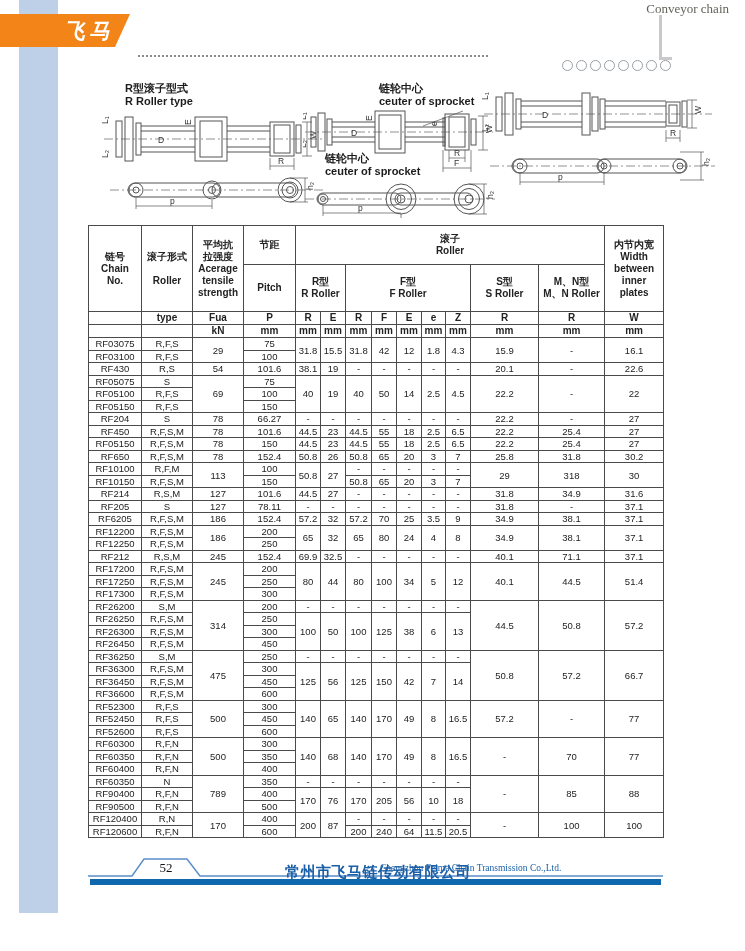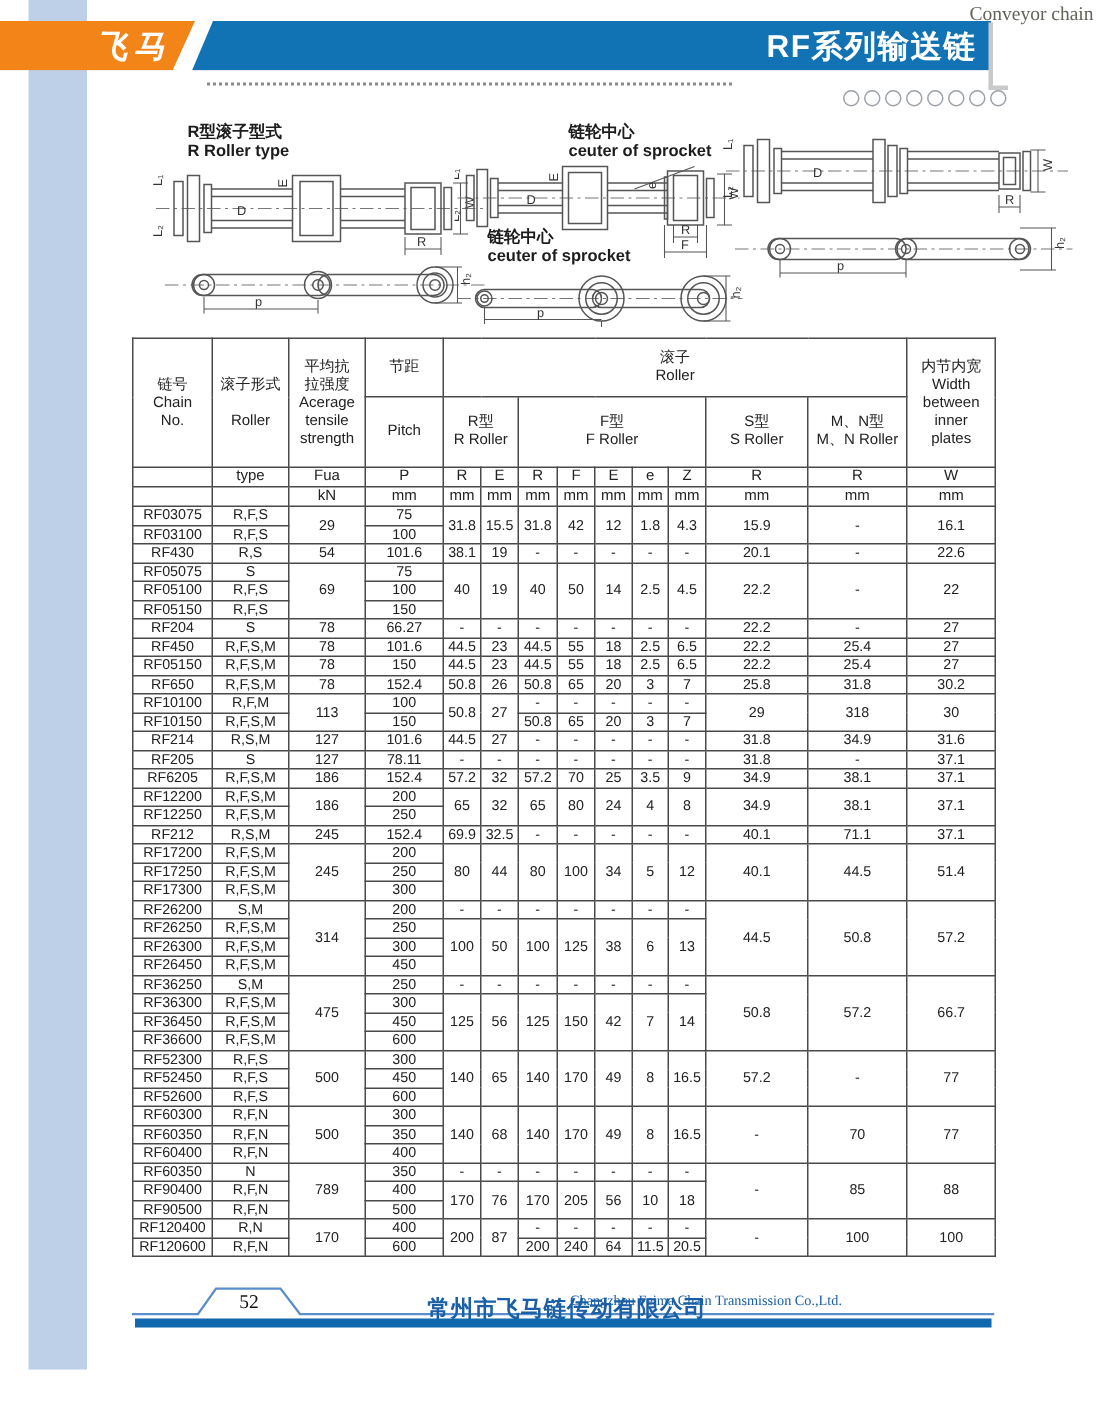--- a/index.html
+++ b/index.html
@@ -28,21 +28,21 @@
   .abs{position:absolute;}
   svg{display:block;}
   .ln{stroke:#555;fill:none;stroke-width:1;}
   .cl{stroke:#777;fill:none;stroke-width:0.8;stroke-dasharray:9 3 2 3;}
   .dim{stroke:#555;fill:none;stroke-width:0.7;}
   svg text{font-size:8.5px;fill:#333;font-family:"Liberation Sans",sans-serif;}
 
   .spec{position:absolute;left:88px;top:225px;border-collapse:collapse;table-layout:fixed;
         width:575px;border:1.5px solid #333;}
   .spec th,.spec td{border:1px solid #4a4a4a;text-align:center;vertical-align:middle;padding:0;overflow:hidden;}
-  .spec th{font-weight:normal;font-size:10px;line-height:12px;white-space:pre-line;}
+  .spec th{font-weight:bold;font-size:10px;line-height:12px;white-space:pre-line;}
   .spec thead tr:nth-child(1) th{height:38px;}
   .spec thead tr:nth-child(2) th{height:46px;}
   .spec thead tr:nth-child(3) th,.spec thead tr:nth-child(4) th{height:12px;line-height:12px;}
   .spec td{font-size:9.5px;height:11.5px;line-height:11px;}
 
   .footer{position:absolute;left:88px;top:854px;width:575px;height:36px;}
   .fline{position:absolute;left:0;top:0;}
   .pn{position:absolute;left:56px;top:6px;width:44px;text-align:center;
       font-family:"Liberation Serif",serif;font-size:13px;color:#111;}
   .cc{position:absolute;left:197px;top:9px;font-family:"Liberation Serif",serif;font-weight:bold;
@@ -53,23 +53,20 @@
 </style>
 </head>
 <body>
 
 <div class="page">
 
   <div class="stripe"></div>
 
   <div class="band-orange">
     <span class="logo">飞马</span>
-  </div>
-  <div class="band-blue">
-    <span class="band-title">RF系列输送链</span>
   </div>
   <div class="corner">Conveyor chain</div>
   <div class="bracket-v"></div>
   <div class="bracket-f"></div>
   <div class="dots"></div>
   <div class="circles">
     <span></span>
       <span></span>
       <span></span>
       <span></span>

